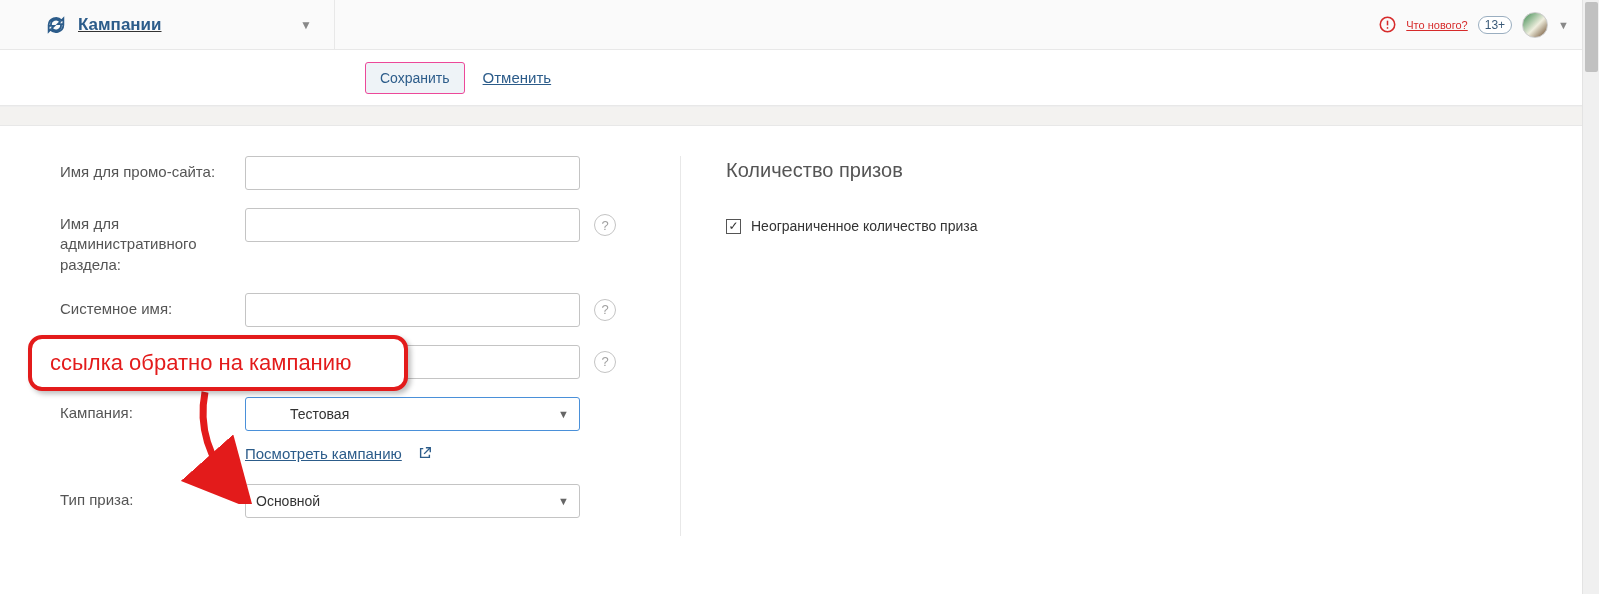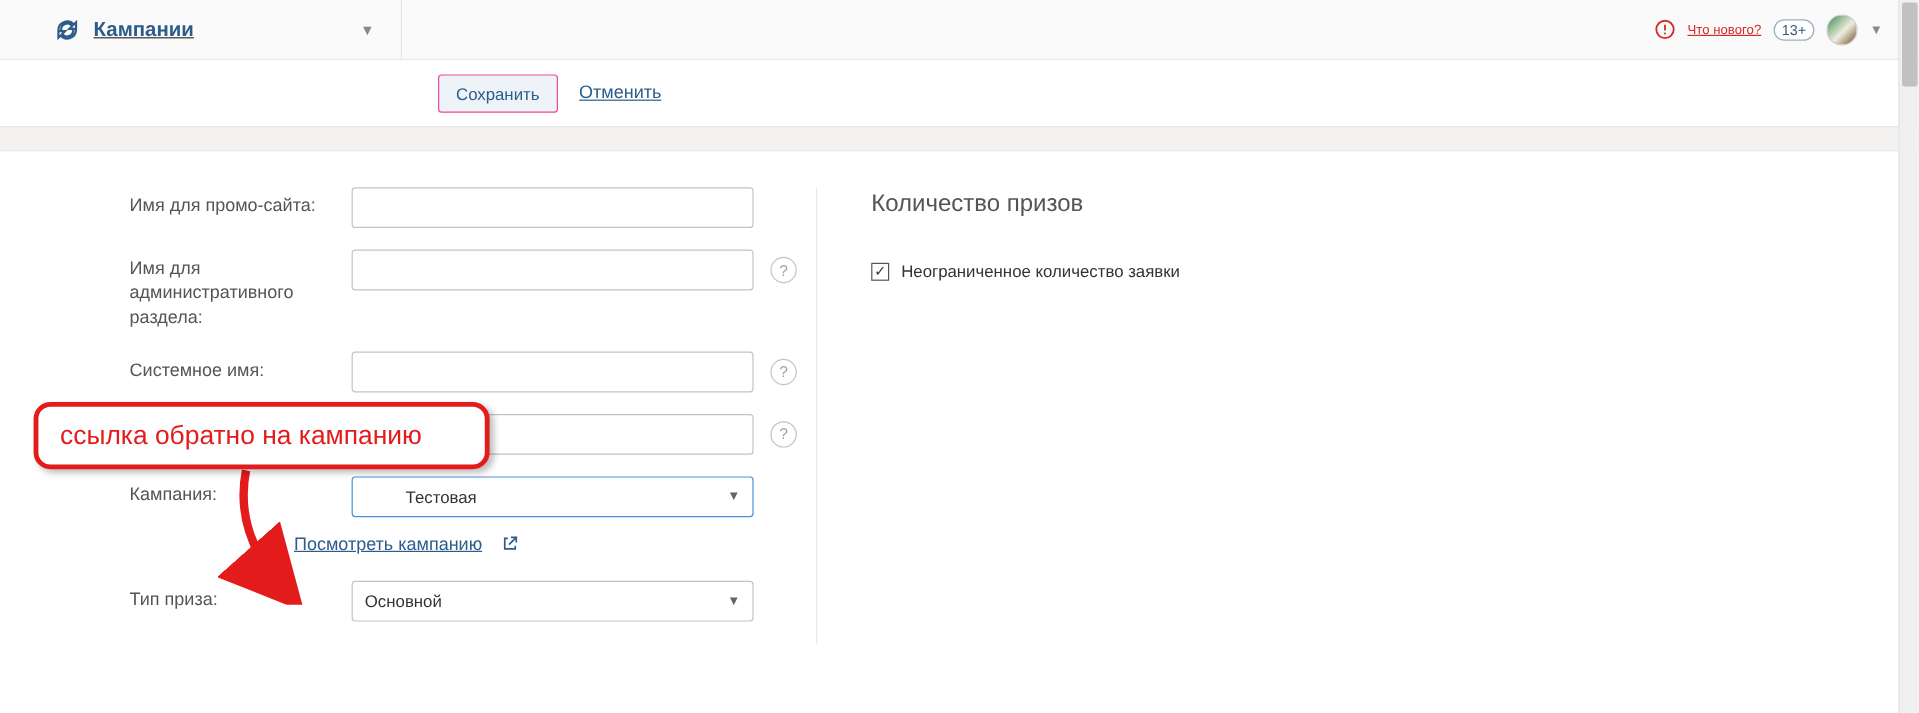--- a/index.html
+++ b/index.html
@@ -162,21 +162,20 @@
   }
   .col-right {
     flex:1;
     padding-top: 3px;
   }
   .form-row {
     display: flex;
     align-items: flex-start;
     margin-bottom: 18px;
     min-height: 34px;
-    margin-left: 48px;
   }
   .form-label {
     width: 185px;
     color: #555;
     font-size: 15px;
     line-height: 1.35;
     padding-top: 6px;
   }
   .form-control {
     width: 335px;
@@ -377,21 +376,21 @@
       </div>
 
     </div>
 
     <div class="col-divider"></div>
 
     <div class="col-right">
       <div class="section-title">Количество призов</div>
       <div class="checkbox-row">
         <div class="checkbox">✓</div>
-        <span>Неограниченное количество заявки</span>
+        <span>Неограниченное количество приза</span>
       </div>
     </div>
   </div>
 
   <div class="callout">
     <span>ссылка обратно на кампанию</span>
   </div>
   <svg class="arrow-svg" viewBox="0 0 80 120">
     <defs>
       <marker id="ah" markerWidth="10" markerHeight="10" refX="6" refY="5" orient="auto">

